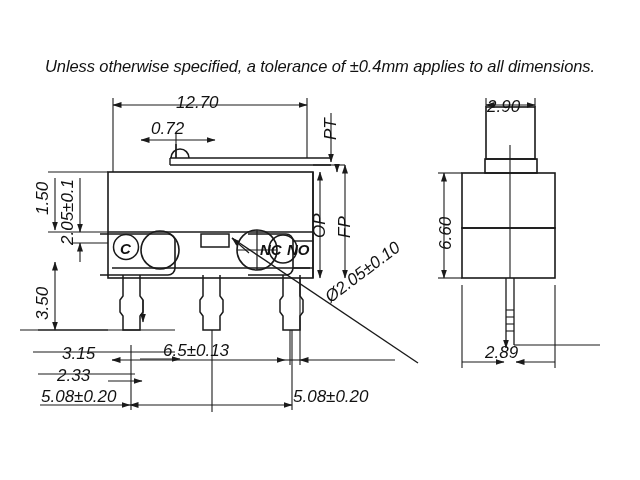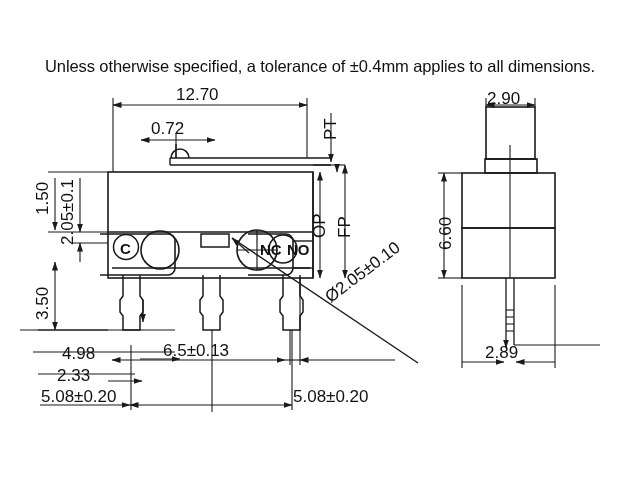--- a/index.html
+++ b/index.html
@@ -1,18 +1,18 @@
 <!DOCTYPE html>
 <html><head>
 <meta charset="utf-8">
 <style>
   html,body{margin:0;padding:0;background:#ffffff;}
   body{width:640px;height:480px;position:relative;overflow:hidden;
        font-family:"Liberation Sans",sans-serif;color:#1a1a1a;}
-  #stage{position:absolute;left:0;top:0;width:640px;height:480px;}
+  #stage{position:absolute;left:0;top:0;width:640px;height:480px;font-style:italic;}
   svg{position:absolute;left:0;top:0;}
   .note{position:absolute;left:0;top:57px;width:640px;text-align:center;
         font-size:16.5px;letter-spacing:-0.1px;color:#111;}
   .lbl{position:absolute;font-size:17px;color:#111;white-space:nowrap;
        line-height:1;}
   .rot90{transform-origin:0 0;transform:rotate(-90deg);}
   .rotdiag{transform-origin:0 0;transform:rotate(-37deg);}
   .term{position:absolute;font-size:15px;font-weight:600;color:#111;}
 </style>
 </head>
@@ -174,32 +174,32 @@
         <path d="M462,362 L504,362" marker-end="url(#ar)"></path>
         <path d="M516,362 L555,362" marker-start="url(#arS)"></path>
         <path d="M462,285 L462,368"></path>
         <path d="M555,285 L555,368"></path>
         <path d="M506,340 L506,348" marker-end="url(#ar)"></path>
       </g>
 
     </g>
   </svg>
 
-  <div class="lbl" style="left:176px;top:86px;text-align:right;">12.70</div>
+  <div class="lbl" style="left:176px;top:94px;text-align:right;">12.70</div>
 
   <div class="lbl" style="left:151px;top:120px;">0.72</div>
 
   <div class="lbl rot90" style="left:34px;top:215px;">1.50</div>
 
   <div class="lbl rot90" style="left:59px;top:245px;">2.05±0.1</div>
 
   <div class="lbl rot90" style="left:34px;top:320px;">3.50</div>
 
 
-  <div class="lbl" style="left:62px;top:345px;">4.98</div>
+  <div class="lbl" style="left:62px;top:345px;">3.15</div>
 
   <div class="lbl" style="left:57px;top:367px;">2.33</div>
 
   <div class="lbl" style="left:41px;top:388px;">5.08±0.20</div>
 
   <div class="lbl" style="left:293px;top:388px;">5.08±0.20</div>
 
   <div class="lbl" style="left:163px;top:342px;">6.5±0.13</div>
 
 
@@ -210,20 +210,20 @@
   <div class="lbl rot90" style="left:311px;top:238px;">OP</div>
 
   <div class="lbl rot90" style="left:336px;top:238px;">FP</div>
 
   <div class="term" style="left:120px;top:240px;">C</div>
 
   <div class="term" style="left:260px;top:241px;text-align:center;">NC</div>
 
   <div class="term" style="left:287px;top:241px;">NO</div>
 
-  <div class="lbl" style="left:487px;top:90px;">2.90</div>
+  <div class="lbl" style="left:487px;top:98px;">2.90</div>
 
   <div class="lbl rot90" style="left:437px;top:250px;">6.60</div>
 
 
   <div class="lbl" style="left:485px;top:344px;">2.89</div>
 
 </div>
 
 </body></html>

